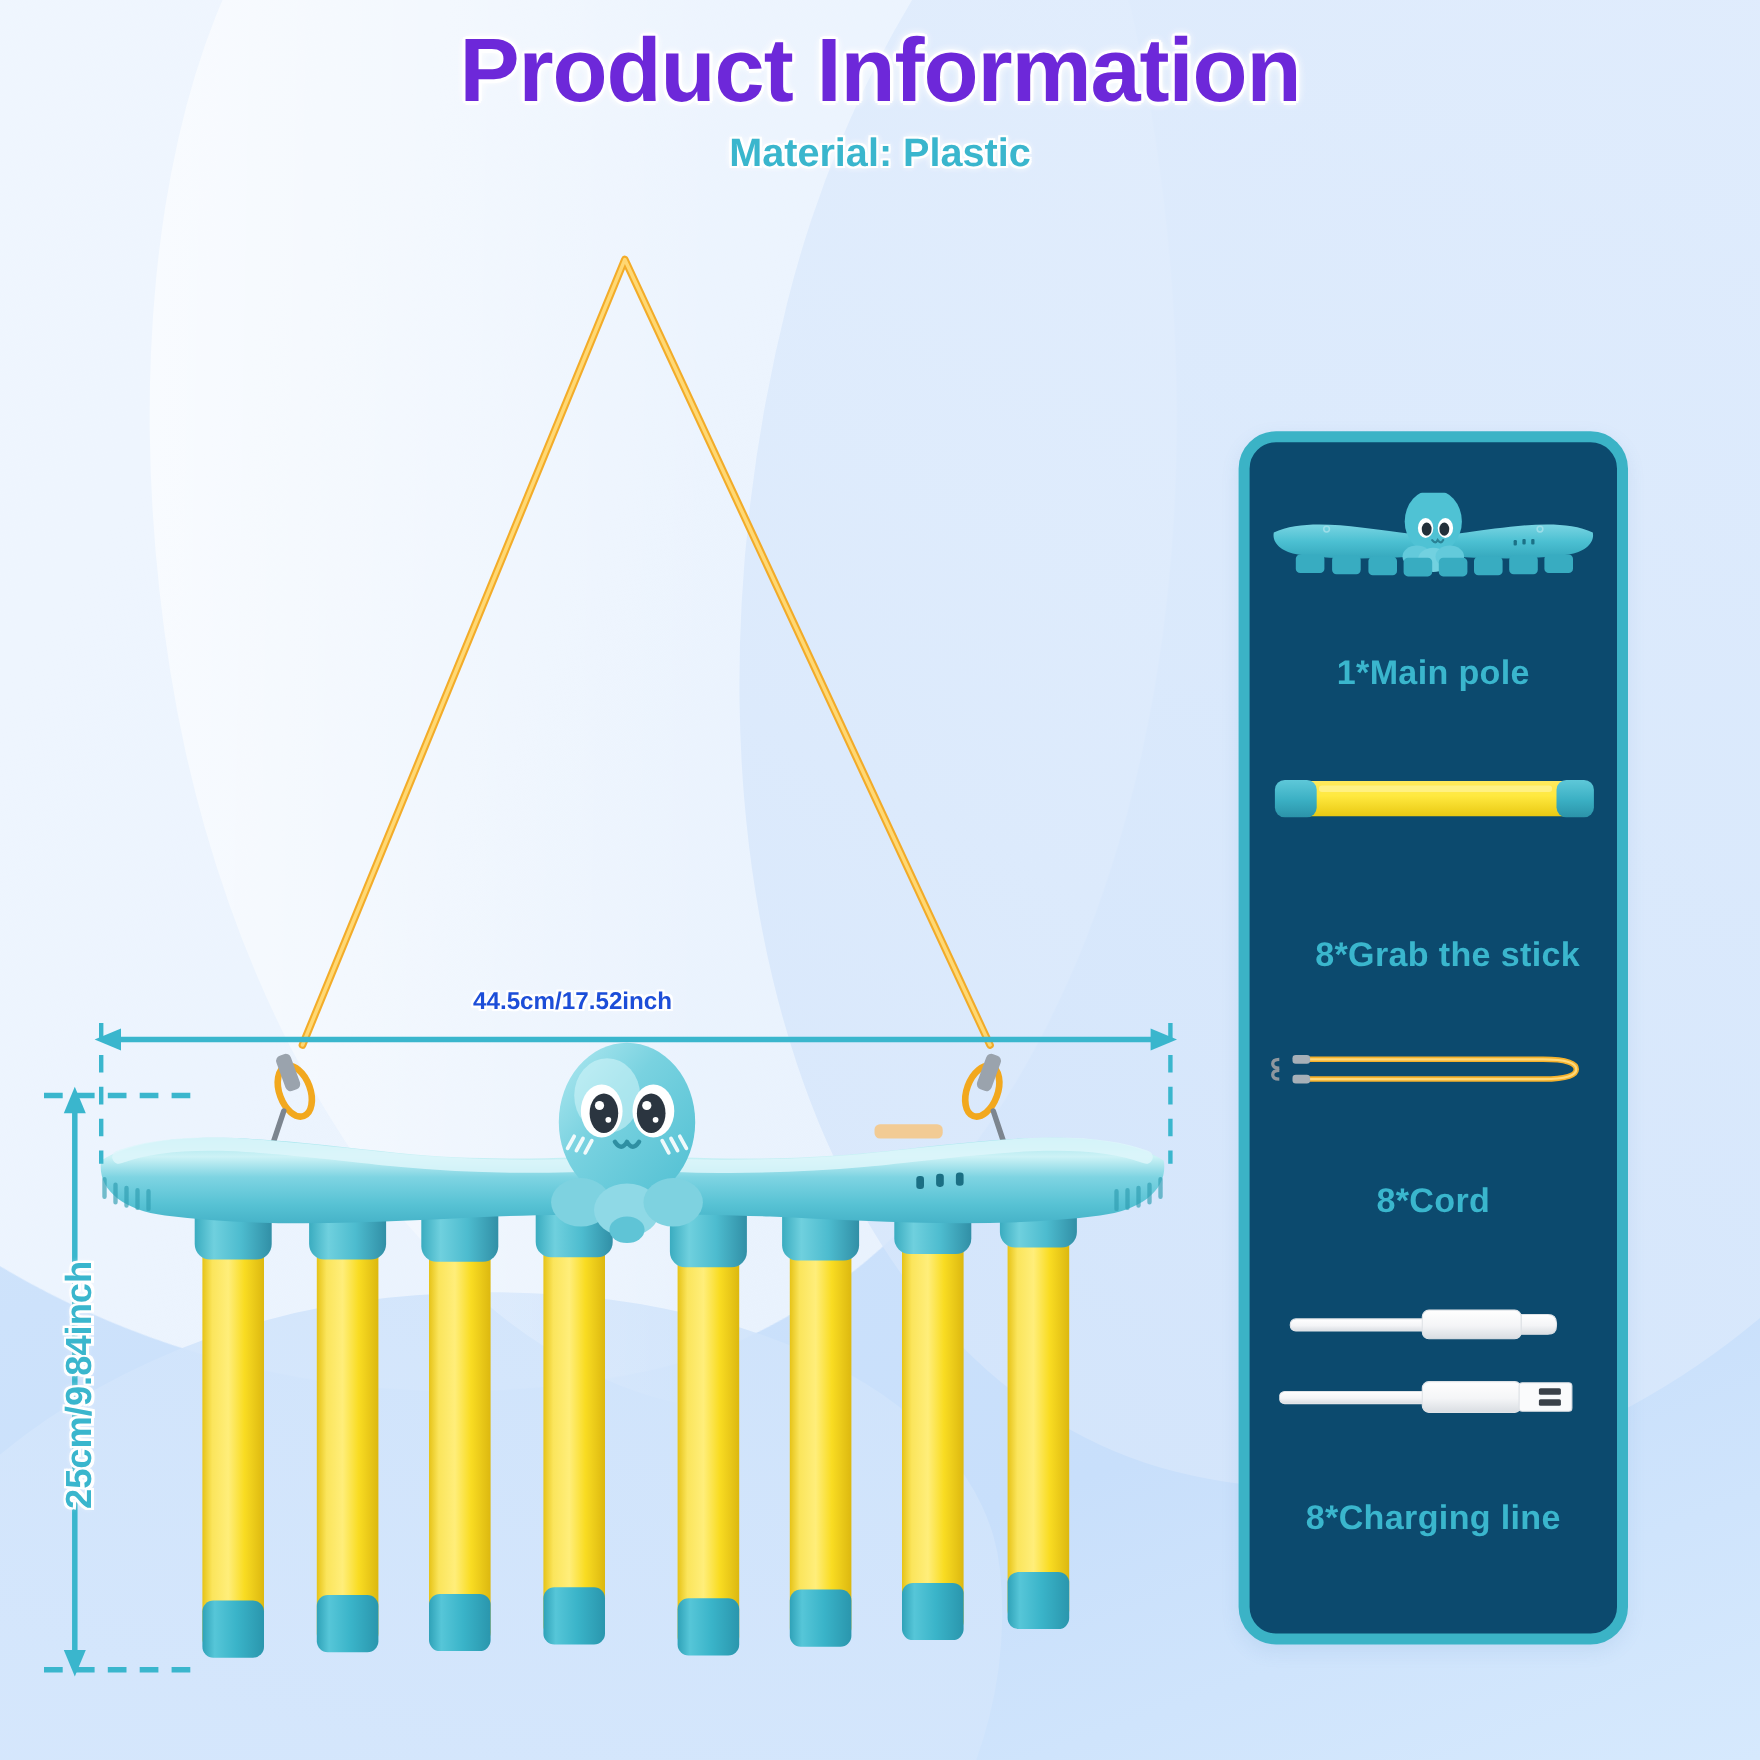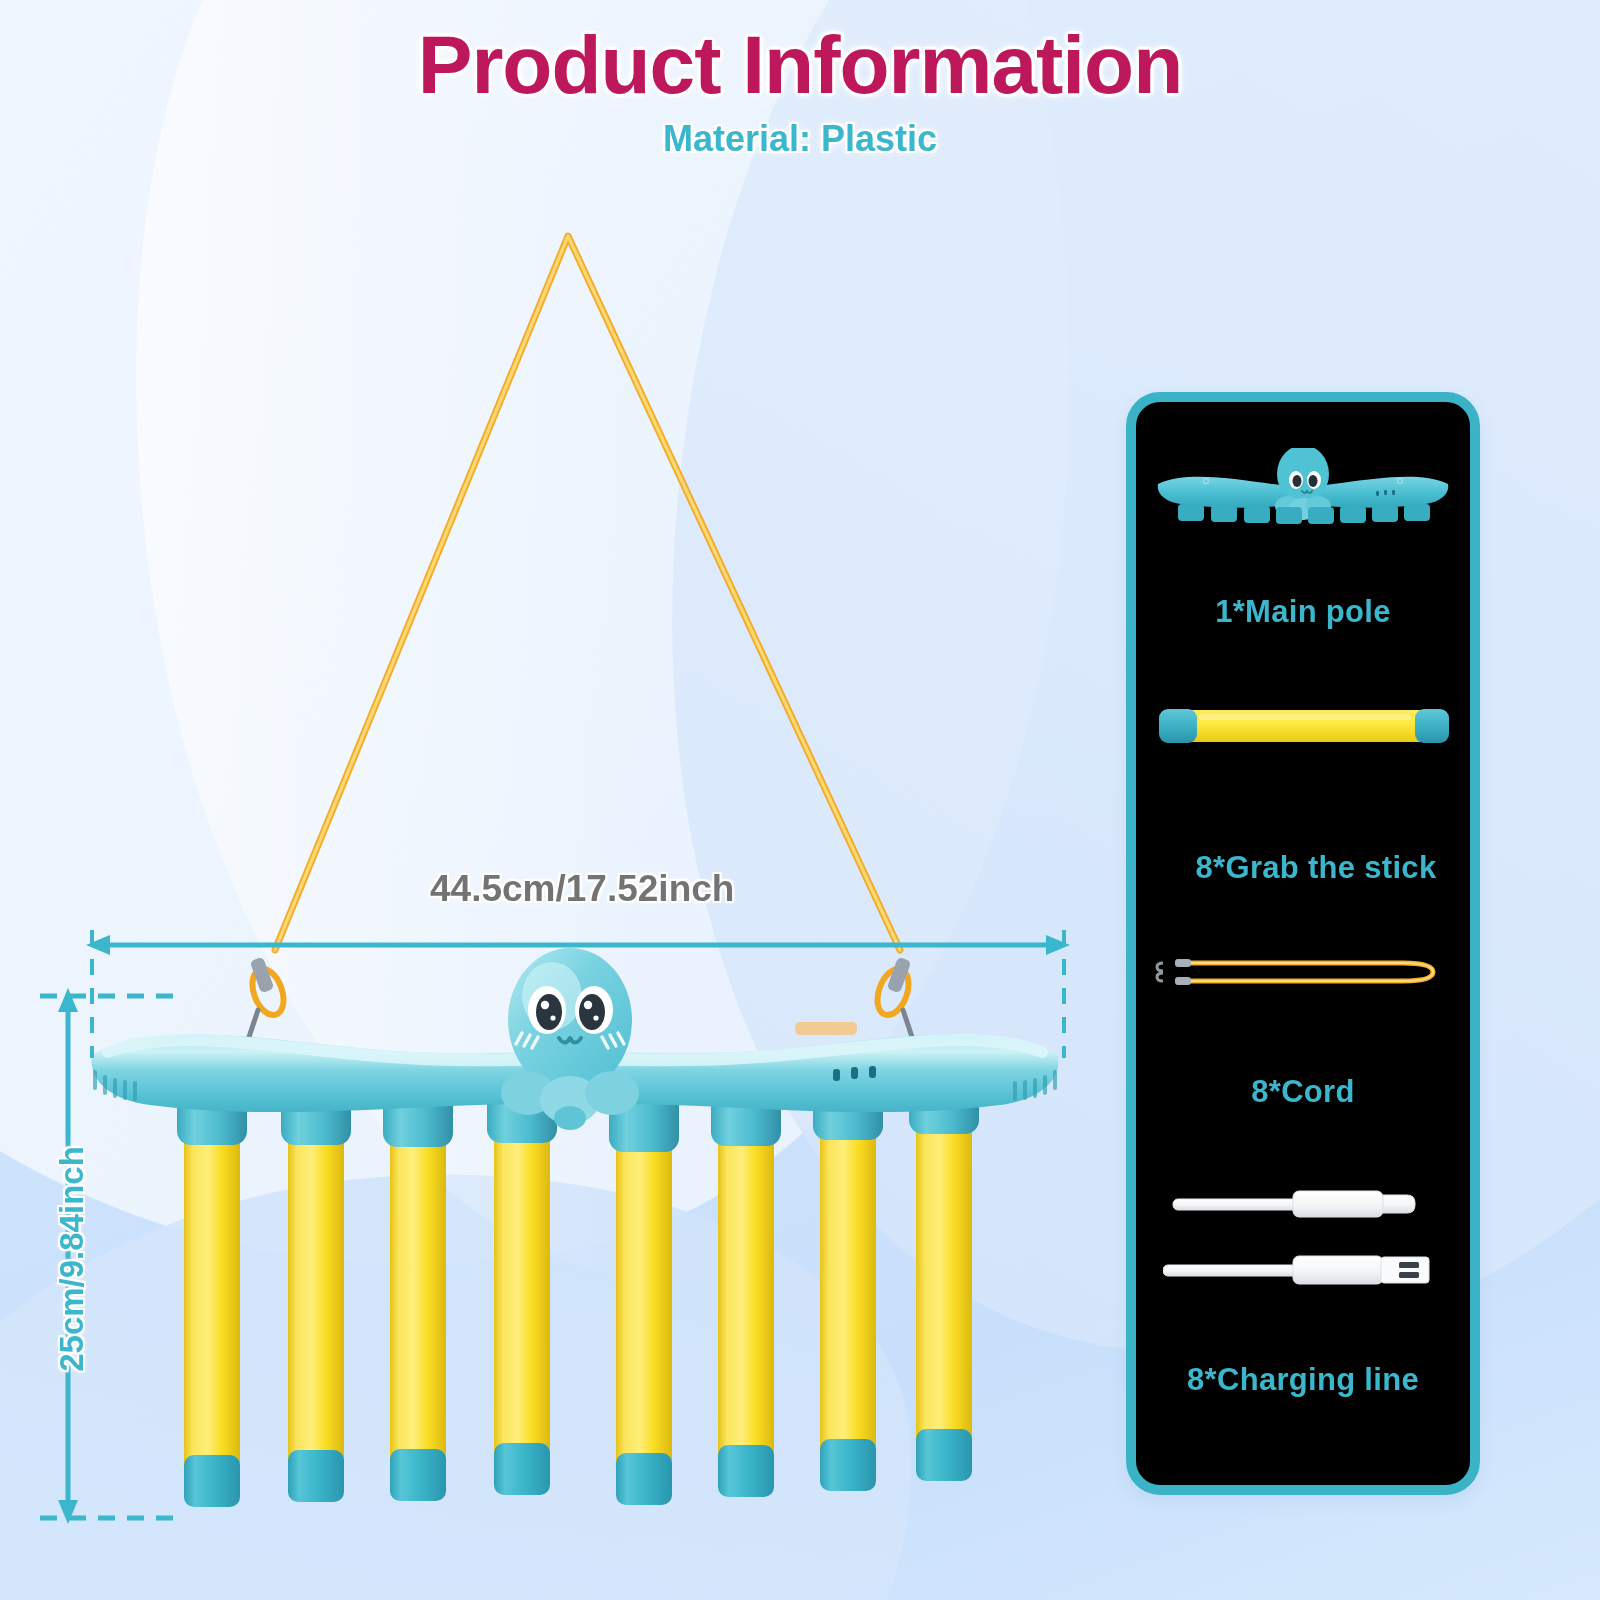--- a/index.html
+++ b/index.html
@@ -25,49 +25,49 @@
     border-radius:52% 48% 50% 50%/60% 40% 60% 40%;
     background:linear-gradient(20deg,#dbeafd 0%,#cfe3fb 100%);
     transform:rotate(-6deg);opacity:.9;}
   .bg-sheen{position:absolute;left:150px;top:-200px;width:760px;height:1500px;
     background:linear-gradient(100deg,rgba(255,255,255,.72),rgba(255,255,255,0) 62%);
     border-radius:48% 52% 40% 60%/50% 50% 50% 50%;transform:rotate(-9deg);}
 
   
   .title-wrap{position:absolute;left:0;right:0;top:22px;text-align:center;}
   .title{
-    font-size:82px;font-weight:bold;color:#be185d;letter-spacing:-1px;
+    font-size:82px;font-weight:bold;color:#6d28d9;letter-spacing:-1px;
     text-shadow:
       0 0 10px #fff, 0 0 10px #fff, 0 0 6px #fff,
       3px 0 0 #fff,-3px 0 0 #fff,0 3px 0 #fff,0 -3px 0 #fff,
       2px 2px 0 #fff,-2px 2px 0 #fff,2px -2px 0 #fff,-2px -2px 0 #fff;
     line-height:1.05;
   }
   .subtitle{
     margin-top:10px;font-size:36px;font-weight:bold;color:#3ab6cd;
     text-shadow:
       0 0 8px #fff,0 0 8px #fff,
       2px 0 0 #fff,-2px 0 0 #fff,0 2px 0 #fff,0 -2px 0 #fff,
       2px 2px 0 #fff,-2px 2px 0 #fff,2px -2px 0 #fff,-2px -2px 0 #fff;
   }
 
   
-  .dim-label-w{position:absolute;left:430px;top:868px;font-size:37px;font-weight:bold;color:#737373;
+  .dim-label-w{position:absolute;left:430px;top:897px;font-size:22px;font-weight:bold;color:#1d4ed8;
     text-shadow:0 0 6px #fff,2px 0 0 #fff,-2px 0 0 #fff,0 2px 0 #fff,0 -2px 0 #fff,
       2px 2px 0 #fff,-2px 2px 0 #fff,2px -2px 0 #fff,-2px -2px 0 #fff;white-space:nowrap;}
   .dim-label-h{position:absolute;left:-78px;top:1240px;width:300px;text-align:center;
     font-size:33px;font-weight:bold;color:#3ab6cd;transform:rotate(-90deg);
     text-shadow:0 0 6px #fff,2px 0 0 #fff,-2px 0 0 #fff,0 2px 0 #fff,0 -2px 0 #fff,
       2px 2px 0 #fff,-2px 2px 0 #fff,2px -2px 0 #fff,-2px -2px 0 #fff;white-space:nowrap;}
 
   .dim-svg{position:absolute;left:0;top:0;width:1600px;height:1600px;pointer-events:none;}
 
   
   .panel{position:absolute;left:1126px;top:392px;width:354px;height:1103px;
-    background:#000000;border:10px solid #3bb3c6;border-radius:34px;box-sizing:border-box;
+    background:#0c4a6e;border:10px solid #3bb3c6;border-radius:34px;box-sizing:border-box;
     box-shadow:0 6px 16px rgba(90,140,190,.12);}
   .panel-label{position:absolute;width:100%;text-align:center;font-size:31px;font-weight:bold;
     color:#3ab6cd;letter-spacing:.3px;}
   .panel-item{position:absolute;width:100%;display:flex;align-items:center;justify-content:center;}
 
   .pl-main{top:192px;}
   .pl-grab{top:448px;padding-left:13px;}
   .pl-cord{top:672px;}
   .pl-charge{top:960px;}
 </style>

